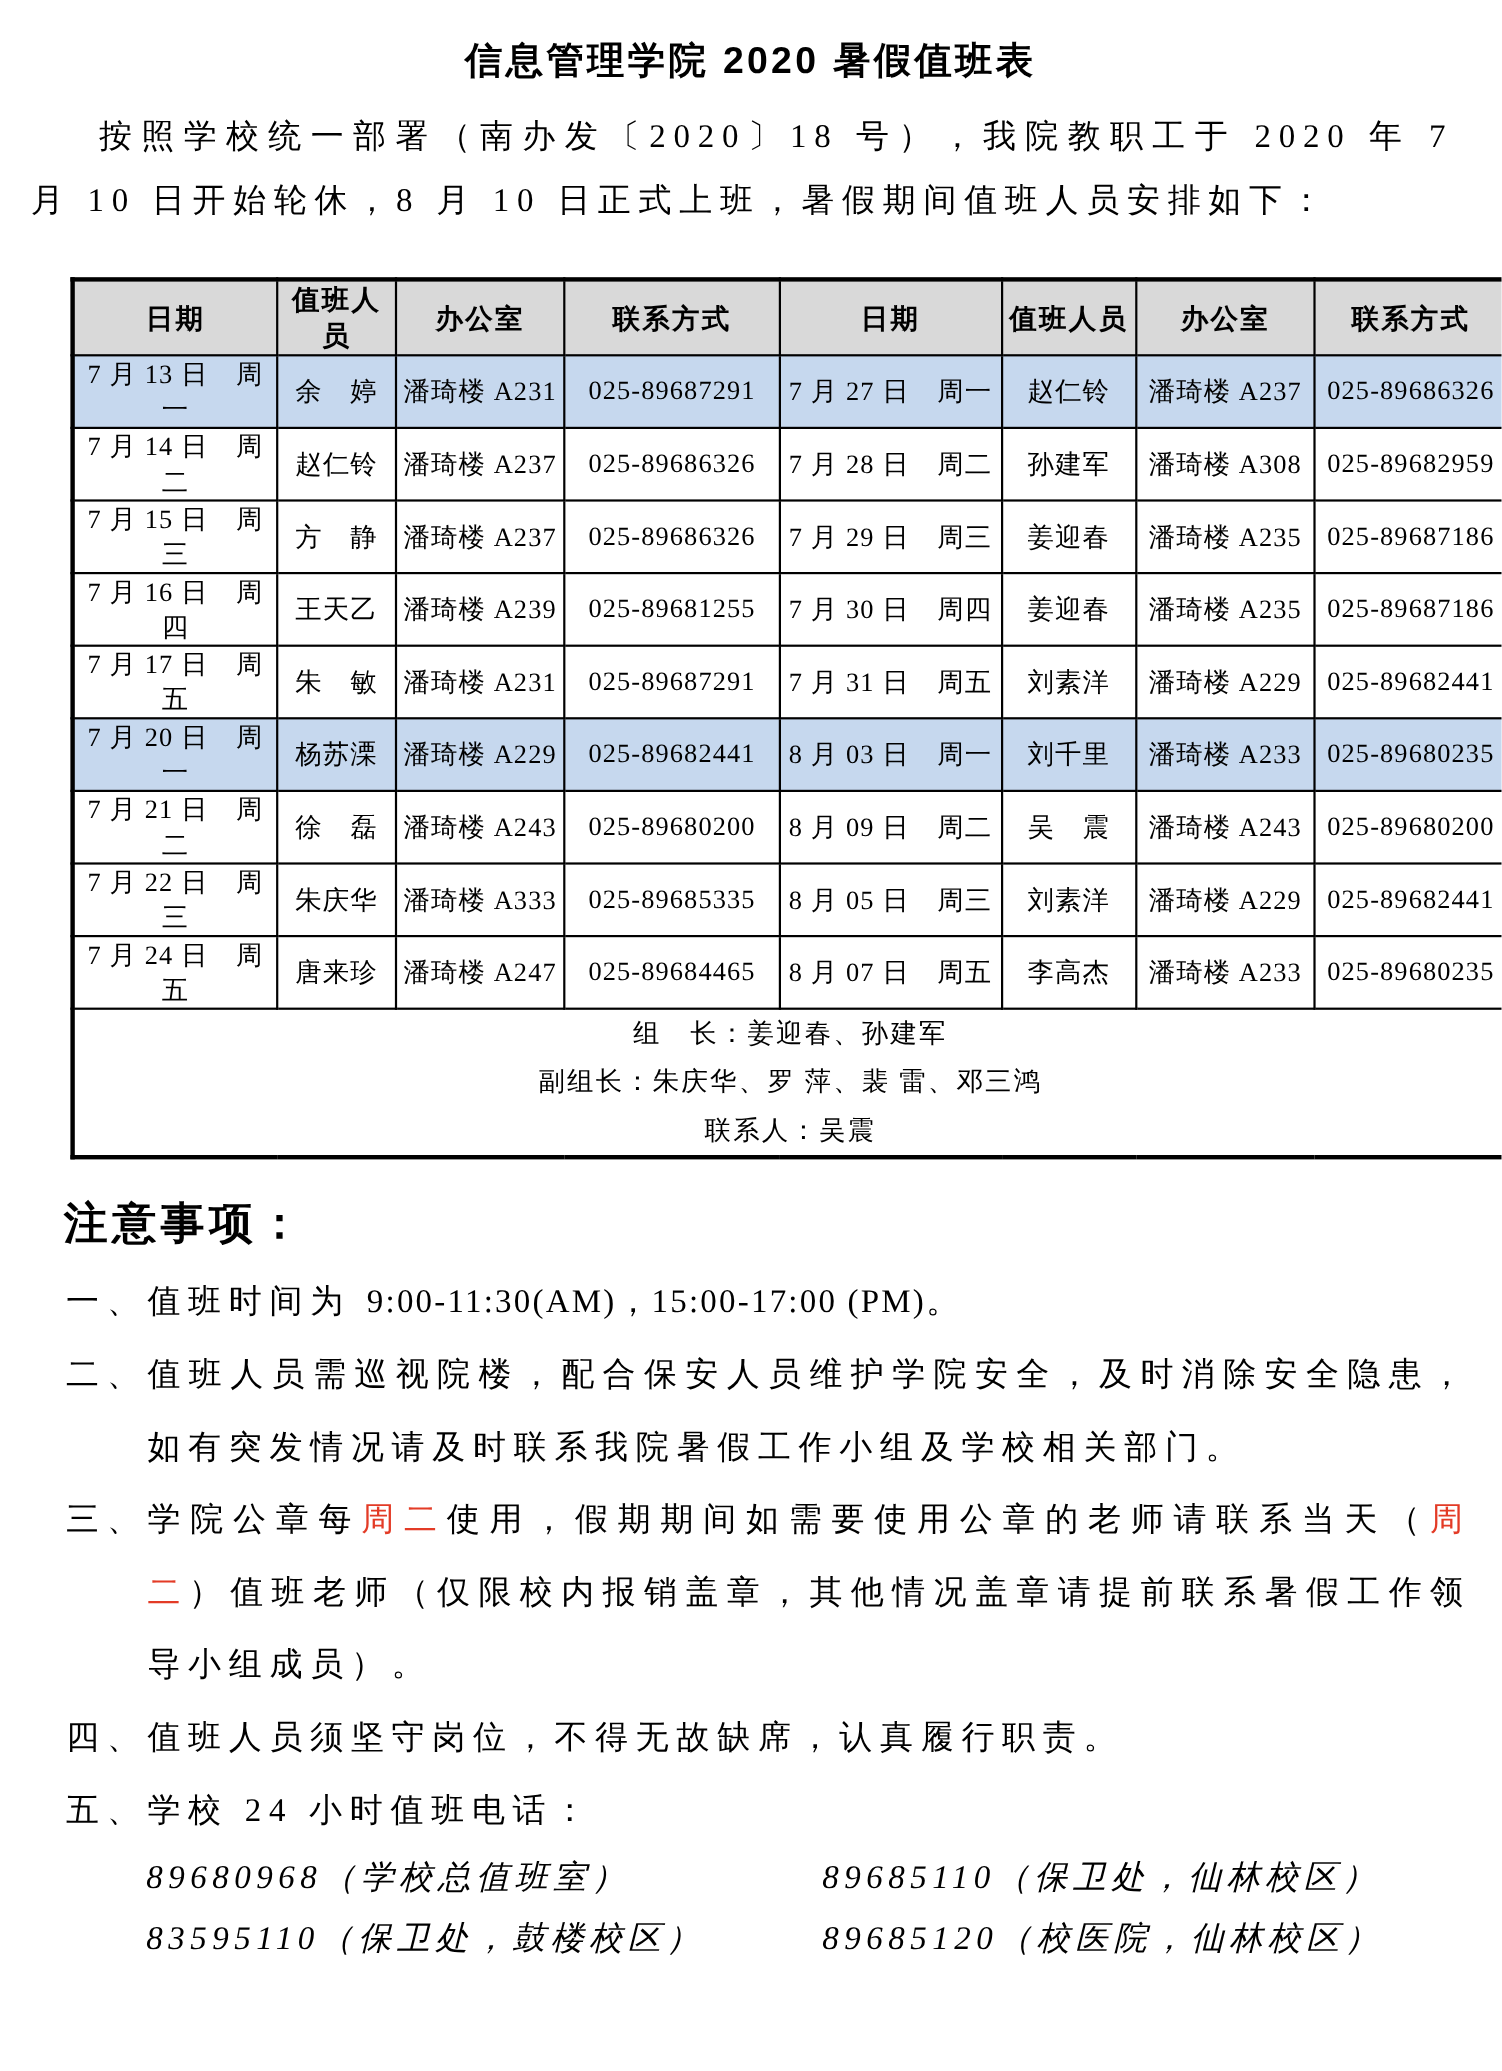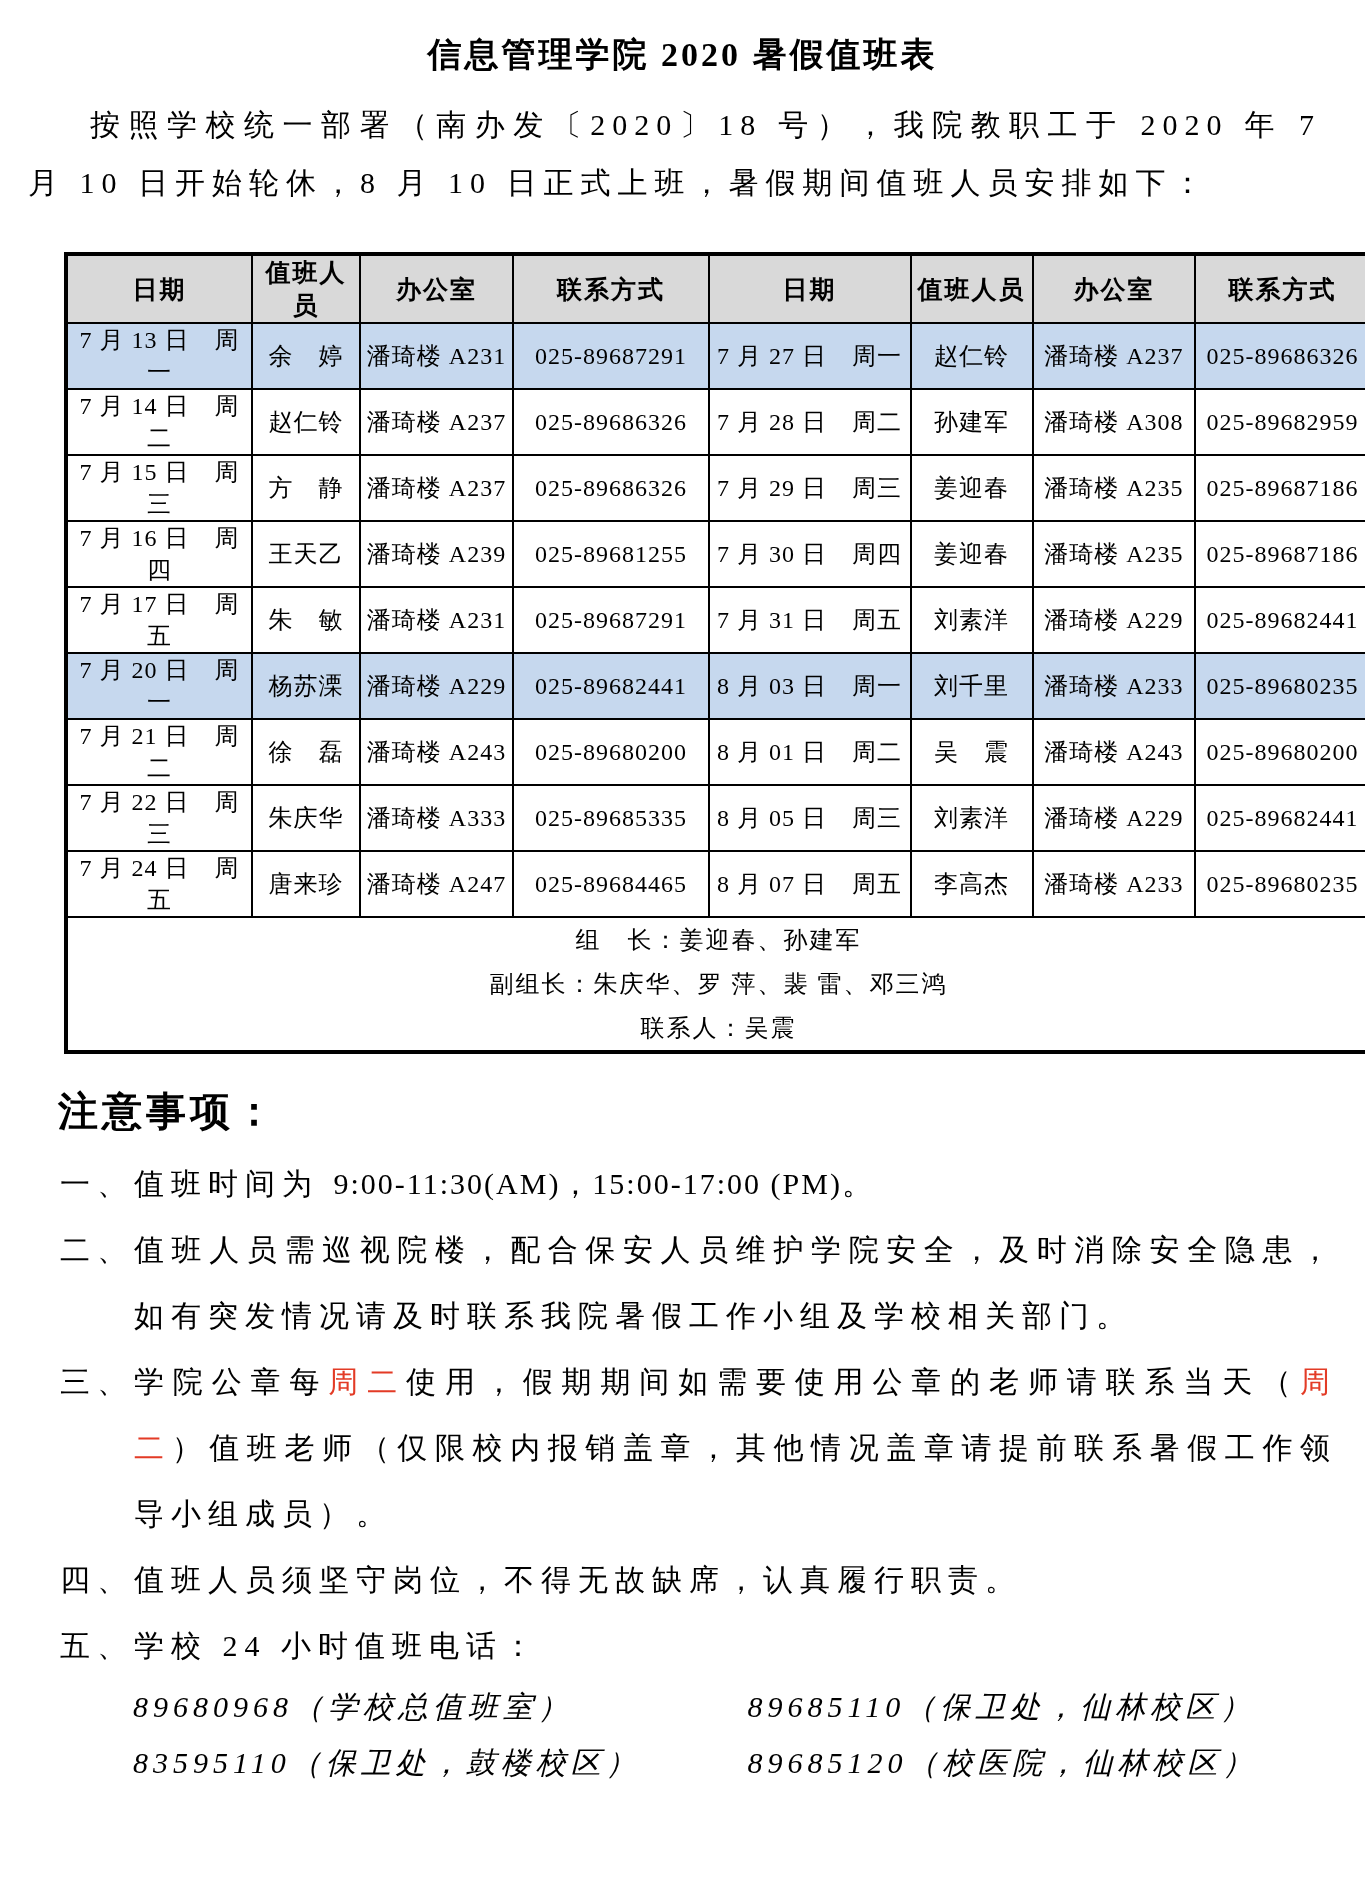--- a/index.html
+++ b/index.html
@@ -8,21 +8,21 @@
     --accent-red:#e33b26;
     --border:#000;
   }
   html,body{margin:0;padding:0;}
   body{
     width:1365px;height:1883px;background:#ffffff;color:#000;
     font-family:"Liberation Serif","DejaVu Serif",serif;
     overflow:hidden;
   }
   .page{padding:26px 28px 0 28px;width:1309px;}
-  .hei{font-family:Liberation Serif, serif;font-weight:bold;}
+  .hei{font-family:Liberation Sans, sans-serif;font-weight:bold;}
   .doc-title{
     text-align:center;font-size:34px;letter-spacing:3px;
     margin:6px 0 18px 0;
   }
   .intro{
     font-size:30px;line-height:58px;letter-spacing:7px;
     text-indent:62px;text-align:justify;margin:0 16px 10px 0;
   }
   
   table.duty{
@@ -157,21 +157,21 @@
           <td>8 月 03 日　周一</td>
           <td>刘千里</td>
           <td>潘琦楼 A233</td>
           <td>025-89680235</td>
         </tr>
         <tr>
           <td>7 月 21 日　周二</td>
           <td>徐　磊</td>
           <td>潘琦楼 A243</td>
           <td>025-89680200</td>
-          <td>8 月 01 日　周二</td>
+          <td>8 月 09 日　周二</td>
           <td>吴　震</td>
           <td>潘琦楼 A243</td>
           <td>025-89680200</td>
         </tr>
         <tr>
           <td>7 月 22 日　周三</td>
           <td>朱庆华</td>
           <td>潘琦楼 A333</td>
           <td>025-89685335</td>
           <td>8 月 05 日　周三</td>

